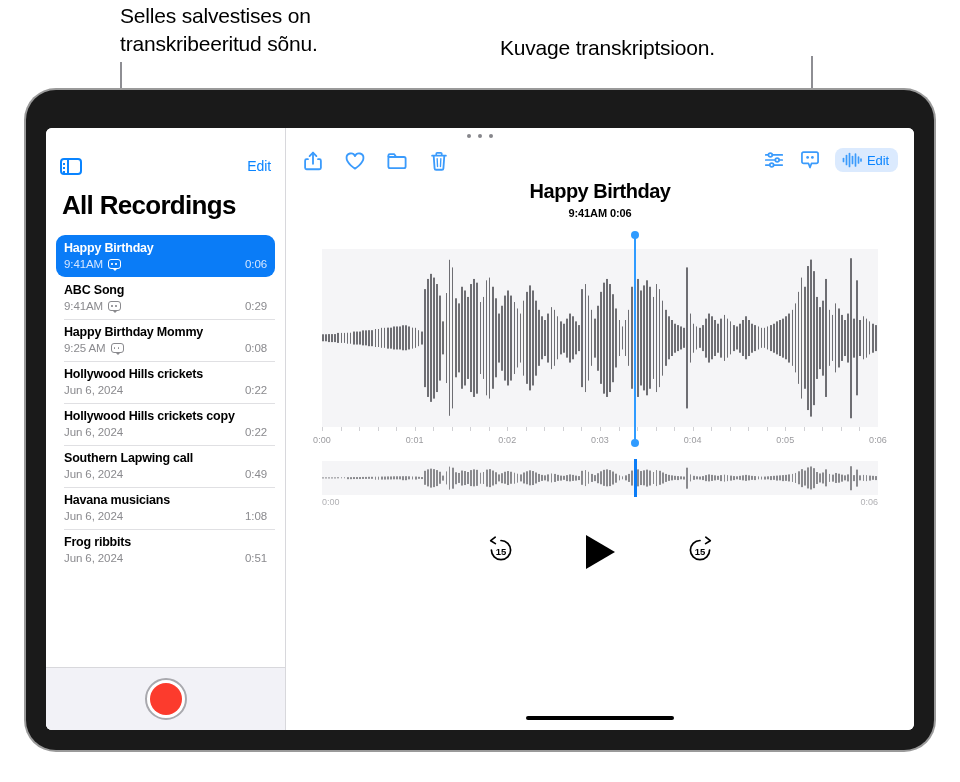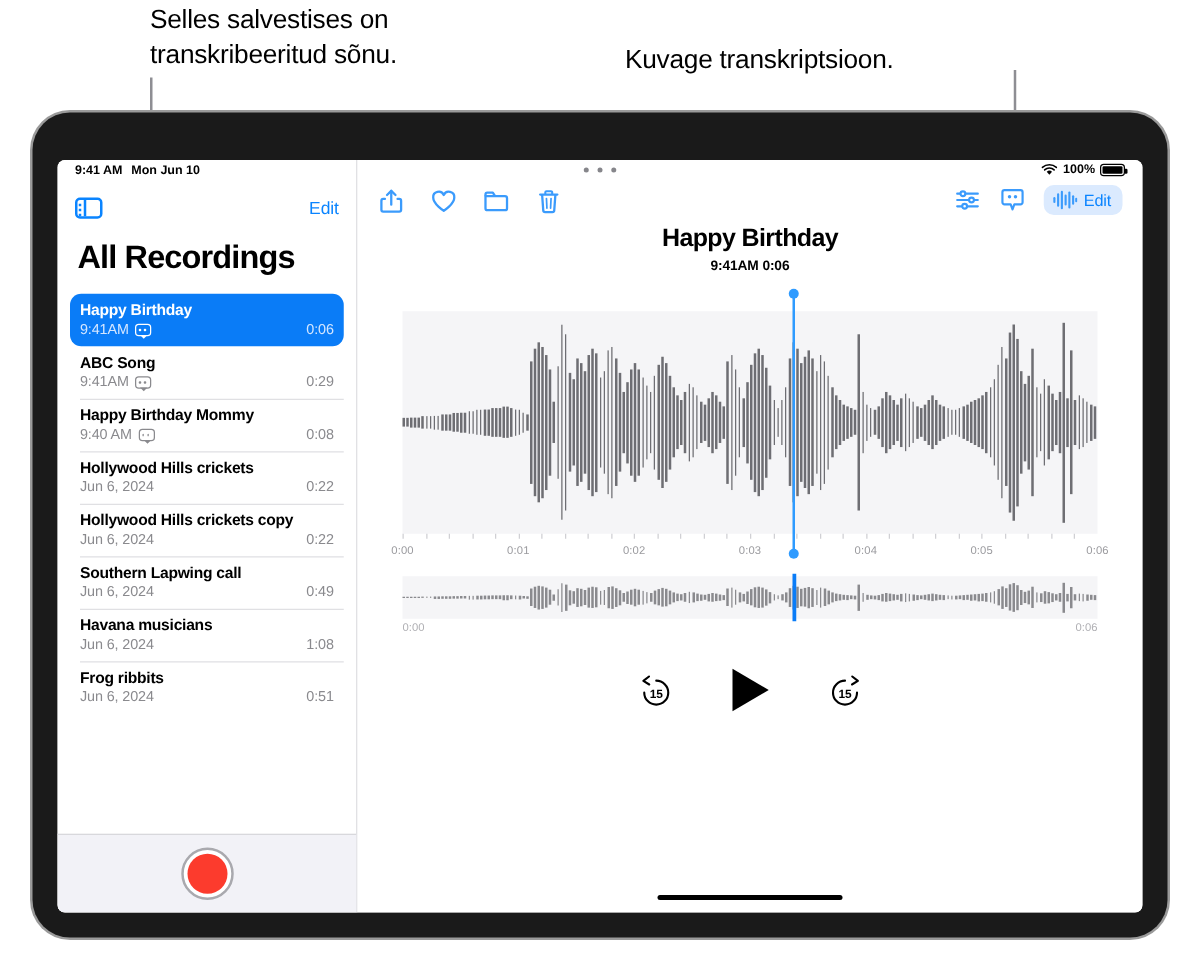--- a/index.html
+++ b/index.html
@@ -449,23 +449,23 @@
     text-align: center;
     font-size: 25px;
     font-weight: bold;
     color: #000;
     letter-spacing: -0.4px;
     margin-top: 18px;
   }
 
   #transport {
     display: flex;
-    align-items: flex-end;
+    align-items: flex-start;
     justify-content: center;
-    gap: 46px;
+    gap: 70px;
     margin-top: 22px;
   }
   .skip-btn {
     width: 30px; height: 30px;
     position: relative;
   }
   #play-btn {
     width: 0; height: 0;
     border-left: 29px solid #000;
     border-top: 17px solid transparent;
@@ -488,36 +488,20 @@
 
 <div class="callout" id="callout-1">Selles salvestises on transkribeeritud sõnu.</div>
 <div class="leader" id="leader-1"></div>
 
 <div class="callout" id="callout-2">Kuvage transkriptsioon.</div>
 <div class="leader" id="leader-2"></div>
 
 <div id="device">
   <div id="screen">
 
-    <div id="statusbar">
-      <div id="status-left">
-        <span>9:41 AM</span><span class="dow">Mon Jun 10</span>
-      </div>
-      <div id="status-right">
-        <svg class="wifi" width="13" height="10" viewBox="0 0 13 10">
-          <path d="M6.5 8.8 L4.4 6.4 a3.2 3.2 0 0 1 4.2 0 Z" fill="#000"></path>
-          <path d="M2.7 4.9 a5.6 5.6 0 0 1 7.6 0" stroke="#000" stroke-width="1.3" fill="none" stroke-linecap="round"></path>
-          <path d="M0.9 2.9 a8.5 8.5 0 0 1 11.2 0" stroke="#000" stroke-width="1.3" fill="none" stroke-linecap="round"></path>
-        </svg>
-        <span>100%</span>
-        <span class="battery">
-            <i></i>
-          </span>
-      </div>
-    </div>
     <div id="multitask-dots">
       <span></span>
       <span></span>
       <span></span>
     </div>
 
     <div id="sidebar">
       <div id="sidebar-top">
         <div id="sidebar-toolbar">
           <div id="sidebar-toggle"></div>
@@ -543,21 +527,21 @@
               <span>9:41AM</span>
               <span class="bubble-icon">
                 <i></i>
               </span>
               <span class="dur">0:29</span>
             </div>
           </div>
           <div class="rec-row">
             <div class="rec-title">Happy Birthday Mommy</div>
             <div class="rec-meta">
-              <span>9:40 AM</span>
+              <span>9:25 AM</span>
               <span class="bubble-icon">
                 <i></i>
               </span>
               <span class="dur">0:08</span>
             </div>
           </div>
           <div class="rec-row">
             <div class="rec-title">Hollywood Hills crickets</div>
             <div class="rec-meta">
               <span>Jun 6, 2024</span>

